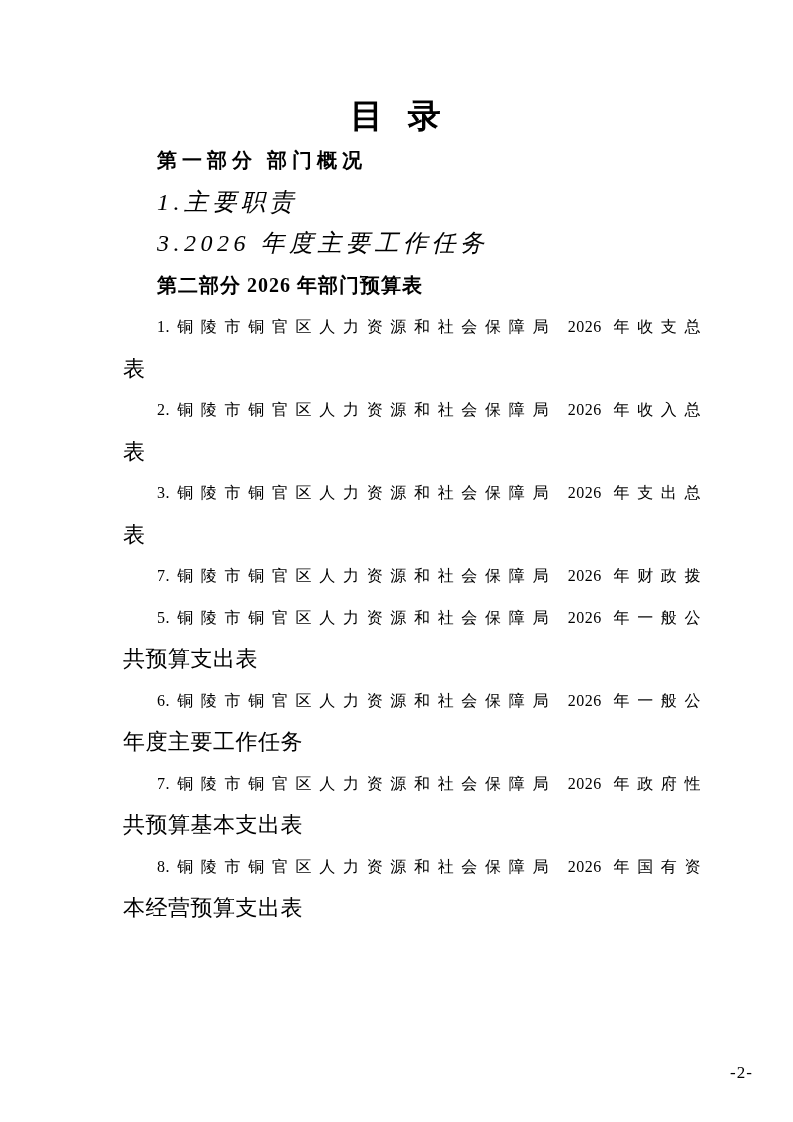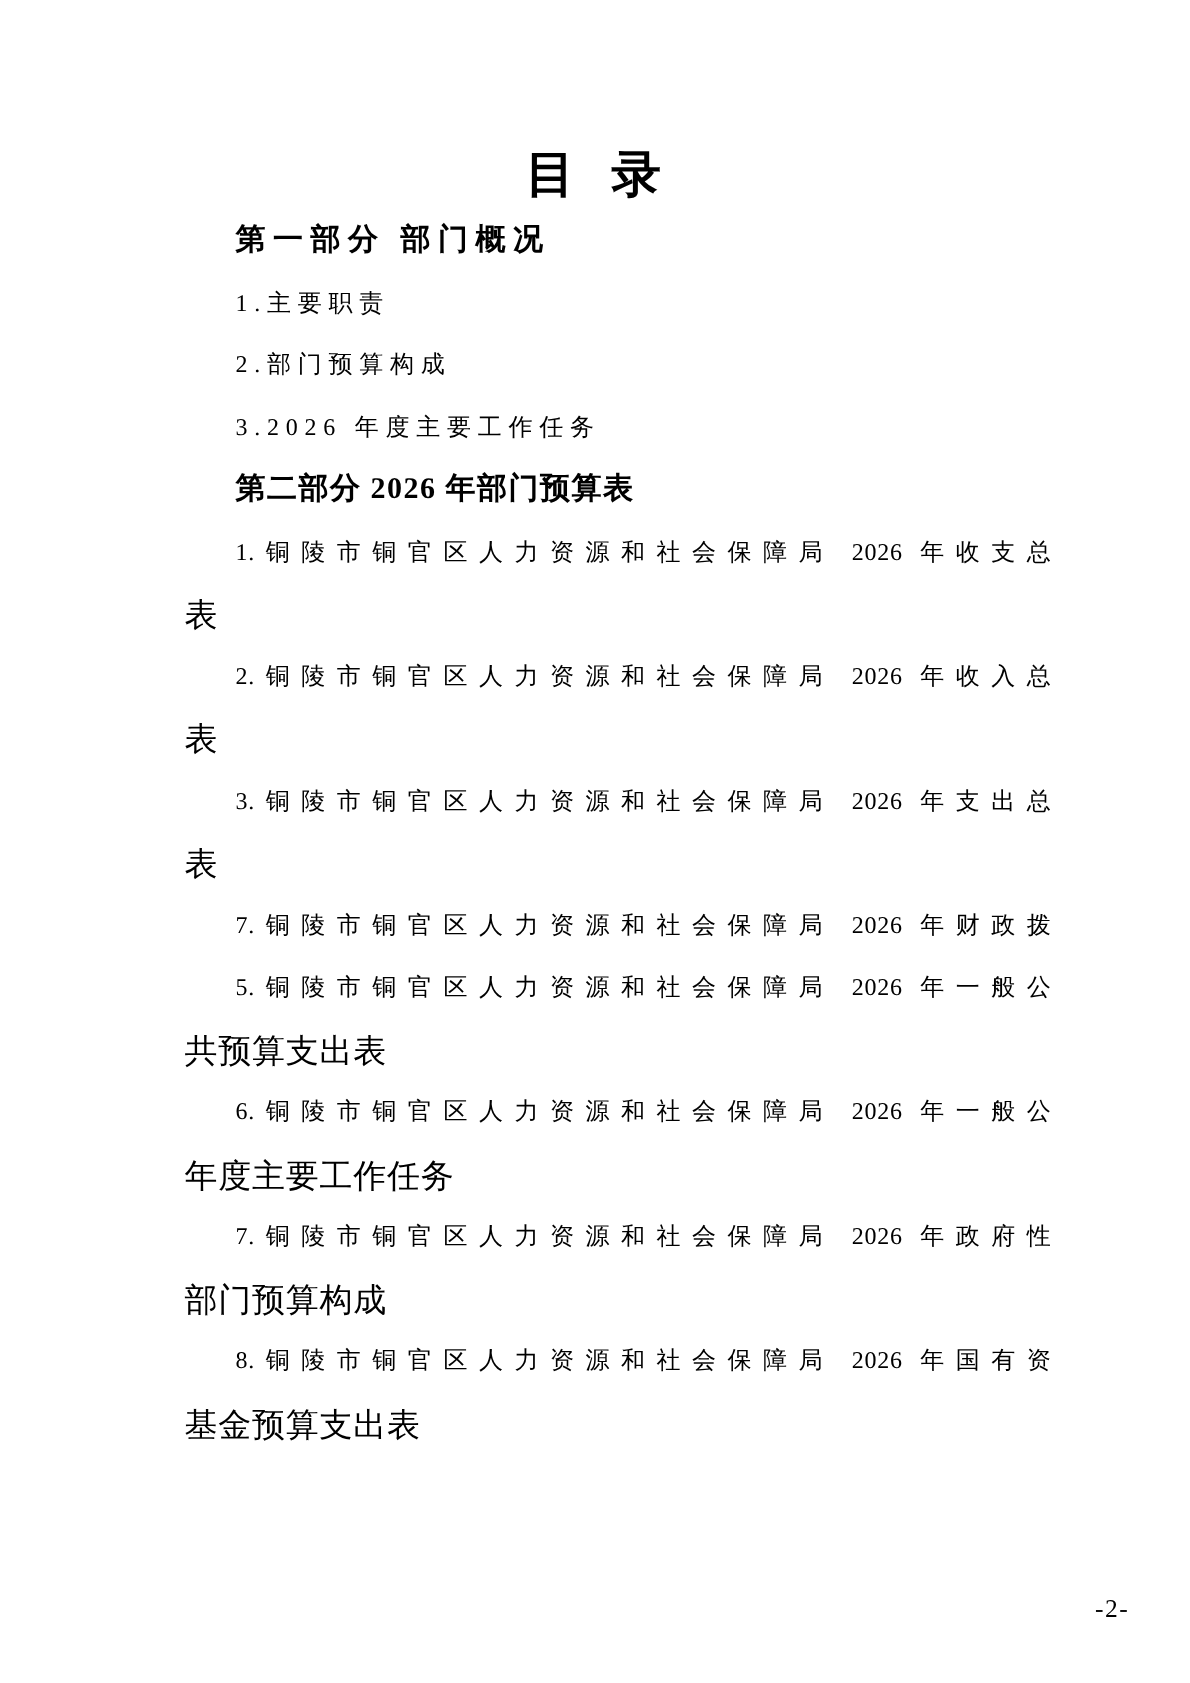--- a/index.html
+++ b/index.html
@@ -34,23 +34,24 @@
     white-space: nowrap;
   }
   .heading {
     font-weight: bold;
     font-size: 20px;
     text-indent: 34px;
   }
   .heading-wide { letter-spacing: 5px; }
   .heading-tight { letter-spacing: 1px; }
   .p1-item {
-    font-size: 16px;
+    font-size: 24px;
     letter-spacing: 4.5px;
     text-indent: 34px;
+    font-style: italic;
   }
   .p2-first {
     font-size: 16px;
     letter-spacing: 0.5px;
     text-indent: 34px;
     text-align-last: justify;
   }
   .p2-cont {
     font-size: 22px;
     letter-spacing: 0.5px;
@@ -68,21 +69,20 @@
 <body>
 
 <div class="page">
   <div class="content">
 
     <div class="doc-title">目  录</div>
 
     <div class="line heading heading-wide">第一部分 部门概况</div>
 
     <div class="line p1-item">1.主要职责</div>
-    <div class="line p1-item">2.部门预算构成</div>
     <div class="line p1-item">3.2026 年度主要工作任务</div>
 
     <div class="line heading heading-tight">第二部分 2026 年部门预算表</div>
 
     <div class="line p2-first">1.铜陵市铜官区人力资源和社会保障局 2026 年收支总</div>
     <div class="line p2-cont">表</div>
 
     <div class="line p2-first">2.铜陵市铜官区人力资源和社会保障局 2026 年收入总</div>
     <div class="line p2-cont">表</div>
 
@@ -91,21 +91,21 @@
 
     <div class="line p2-first">7.铜陵市铜官区人力资源和社会保障局 2026 年财政拨</div>
 
     <div class="line p2-first">5.铜陵市铜官区人力资源和社会保障局 2026 年一般公</div>
     <div class="line p2-cont">共预算支出表</div>
 
     <div class="line p2-first">6.铜陵市铜官区人力资源和社会保障局 2026 年一般公</div>
     <div class="line p2-cont">年度主要工作任务</div>
 
     <div class="line p2-first">7.铜陵市铜官区人力资源和社会保障局 2026 年政府性</div>
-    <div class="line p2-cont">部门预算构成</div>
+    <div class="line p2-cont">共预算基本支出表</div>
 
     <div class="line p2-first">8.铜陵市铜官区人力资源和社会保障局 2026 年国有资</div>
-    <div class="line p2-cont">基金预算支出表</div>
+    <div class="line p2-cont">本经营预算支出表</div>
 
   </div>
 
   <div class="page-number">-2-</div>
 </div>
 
 </body></html>

